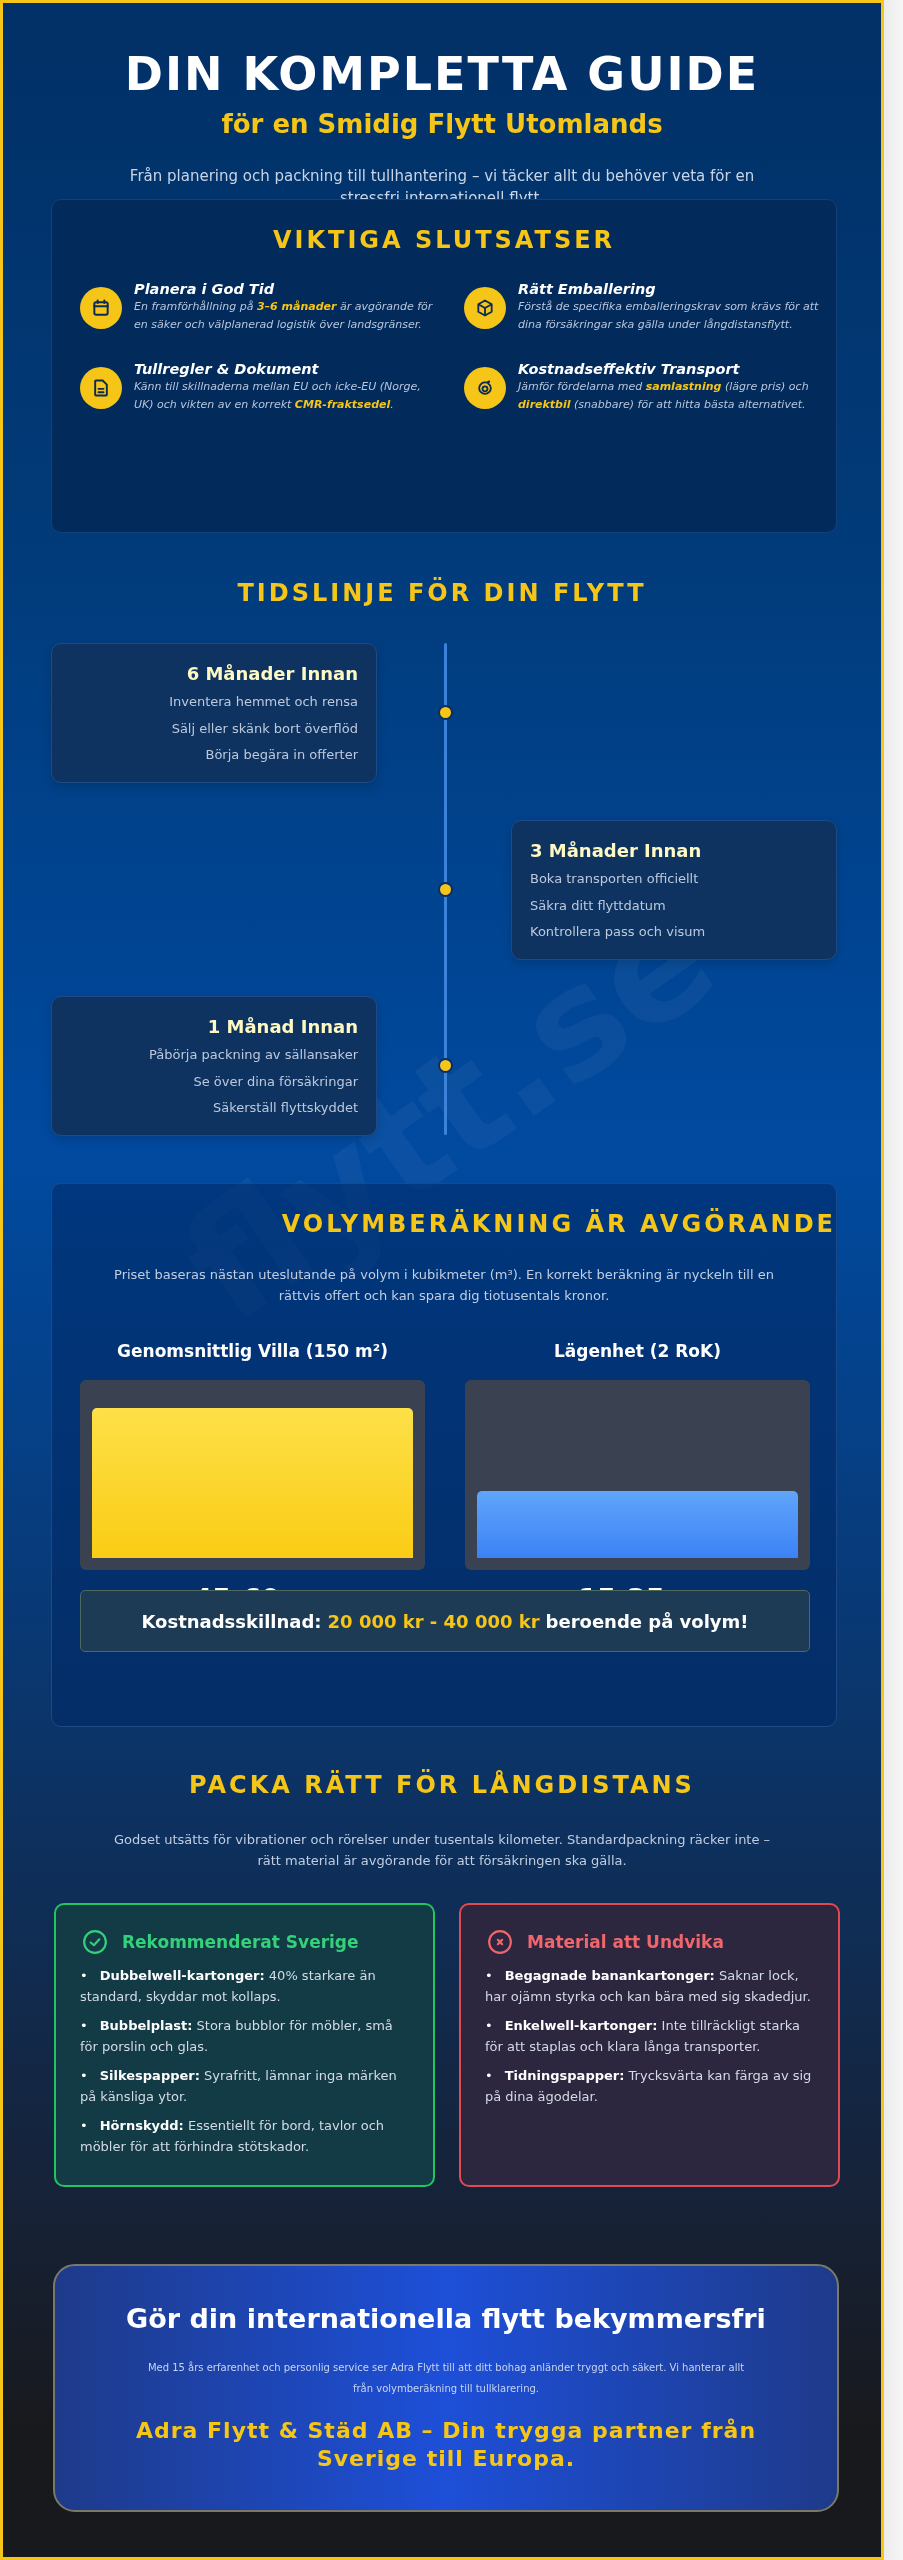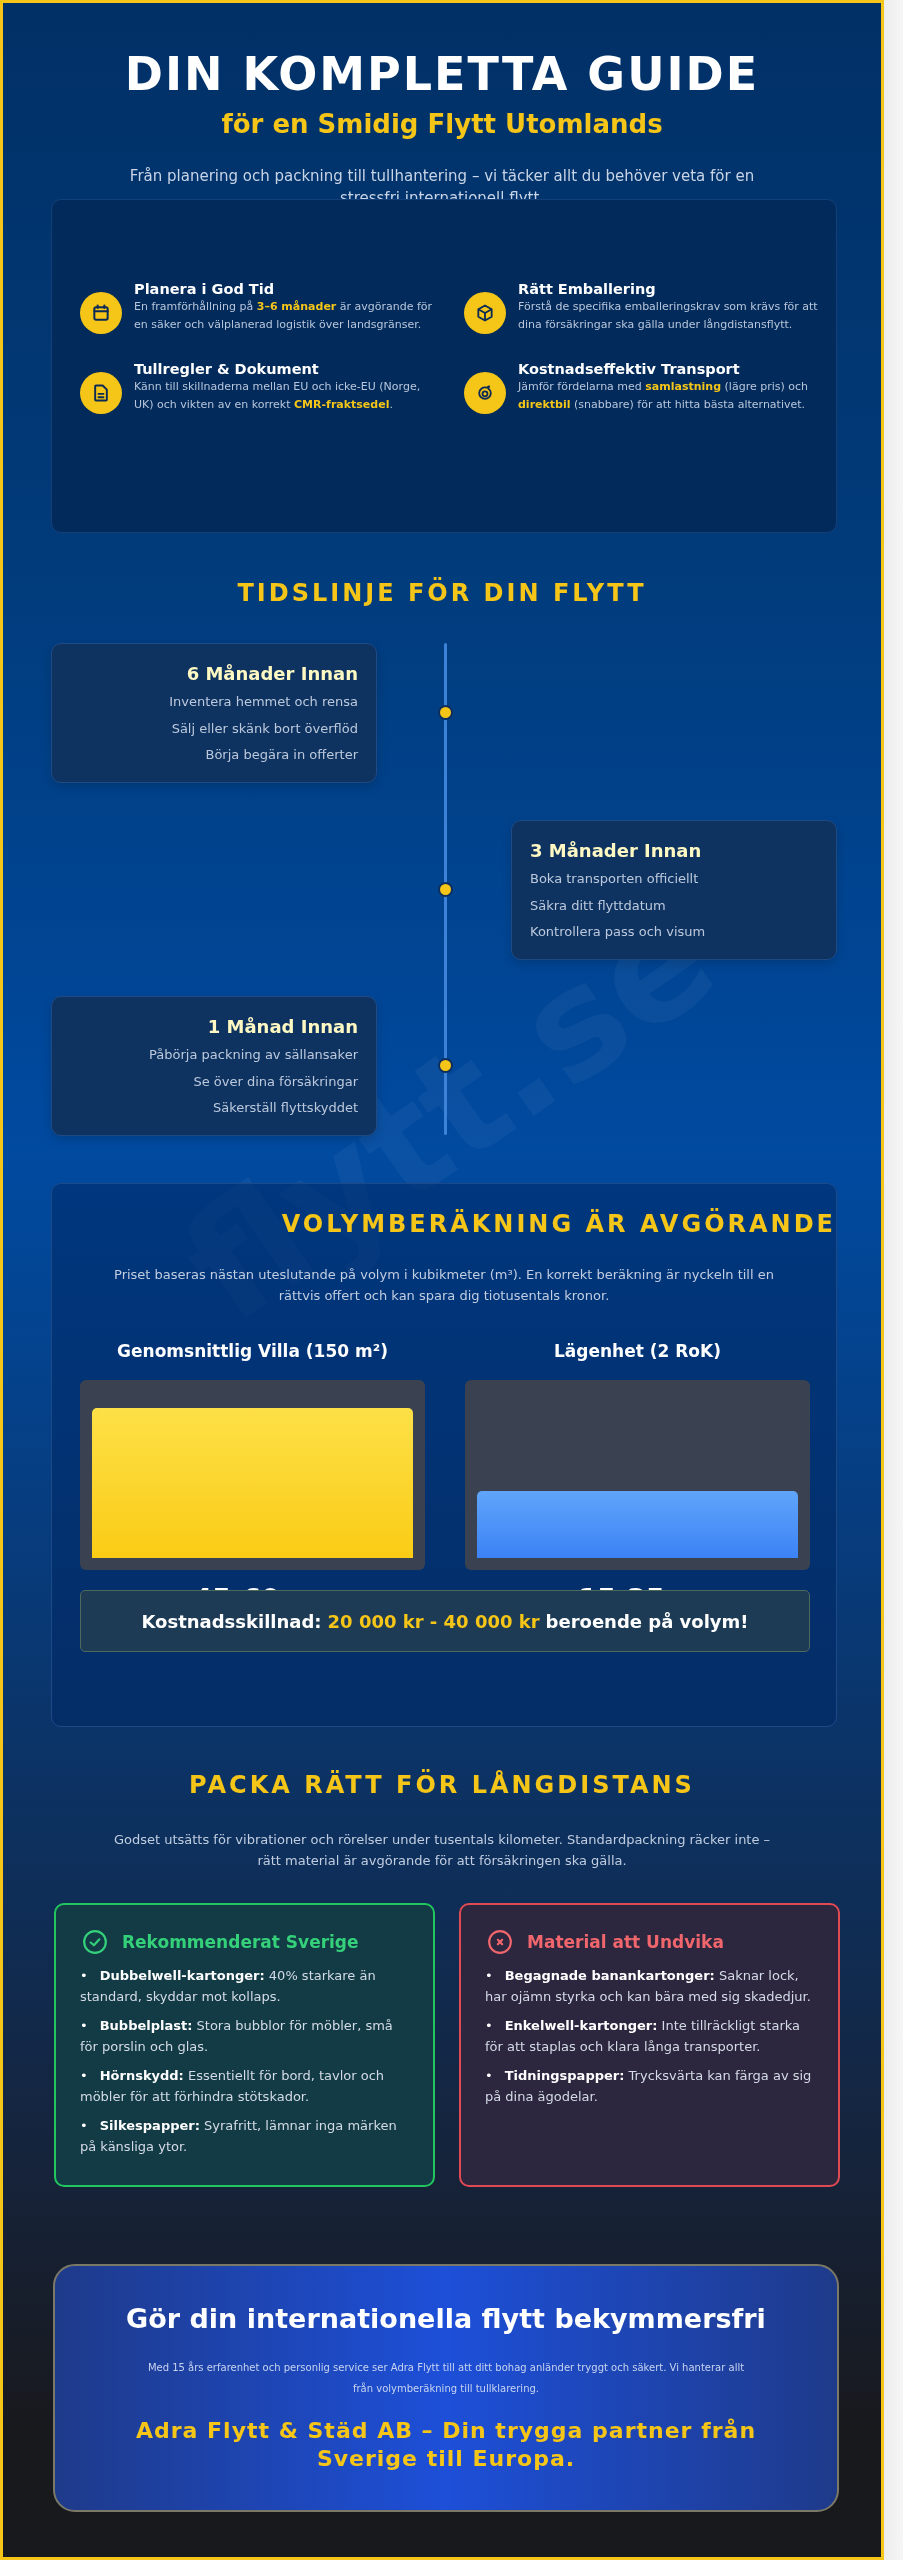--- a/index.html
+++ b/index.html
@@ -30,21 +30,21 @@
   
   .sec-title { font-size: 24px; font-weight: bold; color: #f5c518; letter-spacing: 3px; text-align: center; }
 
   
   .takeaways {
     position: absolute; left: 48px; top: 196px; width: 786px; height: 334px;
     background: #022a5a; border: 1px solid #14407a; border-radius: 10px;
   }
   .takeaways .sec-title { margin-top: 26px; }
   .tk-grid { position: absolute; left: 28px; top: 80px; width: 740px; display: grid; grid-template-columns: 1fr 1fr; row-gap: 26px; column-gap: 28px; }
-  .tk { display: flex; align-items: flex-end; }
+  .tk { display: flex; align-items: center; font-style: italic; }
   .tk-icon { width: 42px; height: 42px; border-radius: 50%; background: #f5c518; flex: 0 0 42px; display: flex; align-items: center; justify-content: center; margin-right: 12px; margin-top: 1px; }
   .tk-icon svg { width: 20px; height: 20px; }
   .tk h3 { font-size: 14.5px; font-weight: bold; color: #ffffff; line-height: 18px; }
   .tk p { font-size: 11px; color: #b8c6dc; line-height: 18px; }
   .hl { color: #f5c518; font-weight: bold; }
 
   
   .tl-title { position: absolute; top: 576px; left: 0; width: 878px; }
   .tl-line { position: absolute; left: 441px; top: 640px; width: 3px; height: 492px; background: #3b82d8; border-radius: 2px; }
   .tl-dot { position: absolute; left: 435px; width: 15px; height: 15px; border-radius: 50%; background: #f5c518; border: 2px solid #0e2f5e; }
@@ -111,20 +111,21 @@
 
   <div class="watermark">flytt.se</div>
 
   <header class="hero">
     <h1>DIN KOMPLETTA GUIDE</h1>
     <h2>för en Smidig Flytt Utomlands</h2>
     <p>Från planering och packning till tullhantering – vi täcker allt du behöver veta för en stressfri internationell flytt.</p>
   </header>
 
   <section class="takeaways">
+    <div class="sec-title">VIKTIGA SLUTSATSER</div>
     <div class="tk-grid">
       <div class="tk">
         <span class="tk-icon">
           <svg viewBox="0 0 24 24" fill="none" stroke="#0b2a55" stroke-width="2.4" stroke-linecap="round">
               <rect x="4" y="5" width="16" height="15" rx="2"></rect>
               <line x1="4" y1="10" x2="20" y2="10"></line>
               <line x1="8" y1="3" x2="8" y2="6"></line>
               <line x1="16" y1="3" x2="16" y2="6"></line>
             </svg>
         </span>
@@ -240,22 +241,22 @@
     <div class="mat-head">
       <svg viewBox="0 0 24 24" fill="none" stroke="#34d07a" stroke-width="2" stroke-linecap="round" stroke-linejoin="round">
           <circle cx="12" cy="12" r="10"></circle>
           <path d="M8 12.5 L11 15 L16 9.5"></path>
         </svg>
       <span>Rekommenderat Sverige</span>
     </div>
     <ul class="mat-list">
       <li><b>Dubbelwell-kartonger:</b><span> 40% starkare än standard, skyddar mot kollaps.</span></li>
       <li><b>Bubbelplast:</b><span> Stora bubblor för möbler, små för porslin och glas.</span></li>
+      <li><b>Silkespapper:</b><span> Syrafritt, lämnar inga märken på känsliga ytor.</span></li>
       <li><b>Hörnskydd:</b><span> Essentiellt för bord, tavlor och möbler för att förhindra stötskador.</span></li>
-      <li><b>Silkespapper:</b><span> Syrafritt, lämnar inga märken på känsliga ytor.</span></li>
     </ul>
   </div>
 
   <div class="mat-card bad">
     <div class="mat-head">
       <svg viewBox="0 0 24 24" fill="none" stroke="#f0666c" stroke-width="2" stroke-linecap="round">
           <circle cx="12" cy="12" r="10"></circle>
           <path d="M10 10 L14 14 M14 10 L10 14"></path>
         </svg>
       <span>Material att Undvika</span>

